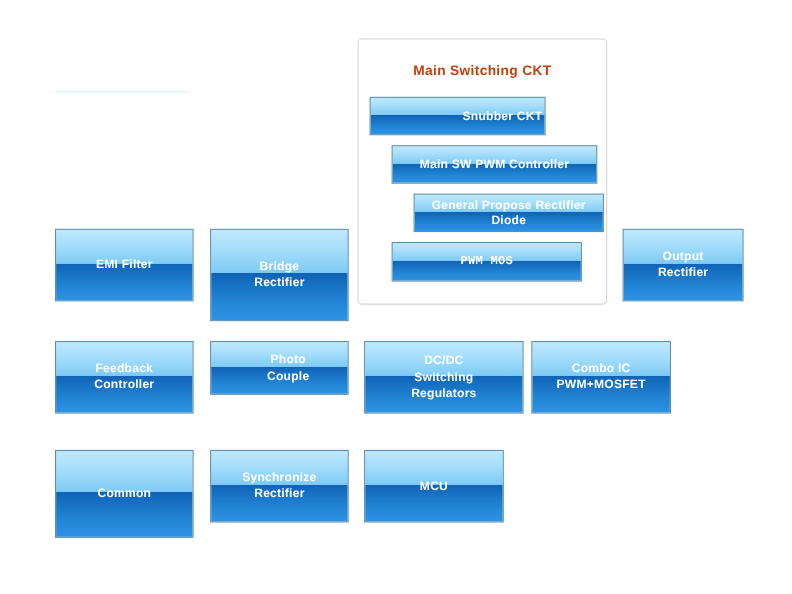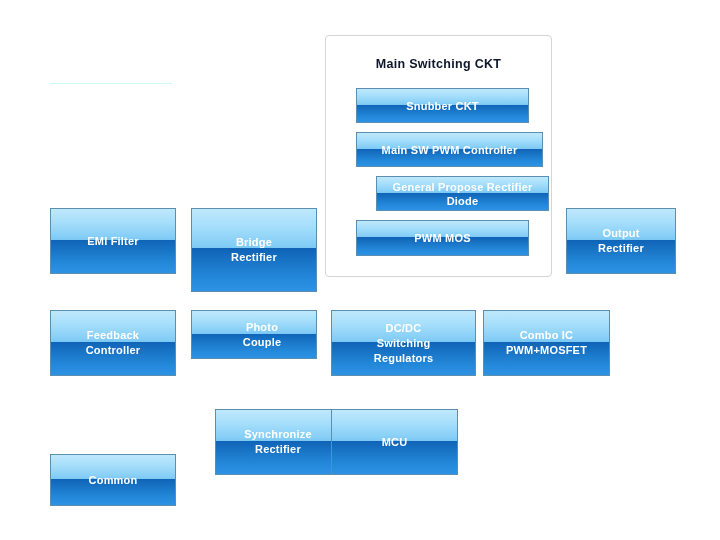--- a/index.html
+++ b/index.html
@@ -81,50 +81,50 @@
     border: 1px solid #d4d4d4;
     border-radius: 4px;
     background: #ffffff;
   }
   .panel-title {
     position: absolute;
     left: 0;
     top: 0;
     width: 100%;
     text-align: center;
-    color: #0f172a;
+    color: #c2410c;
     font-weight: bold;
     font-size: 12.5px;
     letter-spacing: 0.3px;
     font-family: "Liberation Sans", sans-serif;
   }
 </style>
 </head>
 <body>
 
 <div id="canvas">
 
   <div class="hairline"></div>
 
   <div class="panel" id="panel" style="left: 325px; top: 35px; width: 227px; height: 242px;">
     <div class="panel-title" id="panel-title" style="top: 21px;">Main Switching CKT</div>
   </div>
 
   <div id="panel-blocks">
-      <div class="block inner" style="left: 356px; top: 88px; width: 173px; height: 35px;">
+      <div class="block inner" style="left: 336px; top: 88px; width: 160px; height: 35px; text-align: right;">
         <span class="label">Snubber CKT</span>
       </div>
       <div class="block inner" style="left: 356px; top: 132px; width: 187px; height: 35px;">
         <span class="label">Main SW PWM Controller</span>
       </div>
       <div class="block inner" style="left: 356px; top: 176px; width: 173px; height: 35px; margin-left: 20px;">
         <span class="label">General Propose Rectifier
 Diode</span>
       </div>
-      <div class="block inner" style="left: 356px; top: 220px; width: 173px; height: 36px;">
+      <div class="block inner" style="left: 356px; top: 220px; width: 173px; height: 36px; font-family: Liberation Mono, monospace;">
         <span class="label">PWM MOS</span>
       </div>
     </div>
 
   <div id="blocks">
       <div class="block" style="left: 50px; top: 208px; width: 126px; height: 66px;">
         <span class="label">EMI Filter</span>
       </div>
       <div class="block" style="left: 191px; top: 208px; width: 126px; height: 84px;">
         <span class="label">Bridge
@@ -144,24 +144,24 @@
       </div>
       <div class="block" style="left: 331px; top: 310px; width: 145px; height: 66px;">
         <span class="label">DC/DC
 Switching
 Regulators</span>
       </div>
       <div class="block" style="left: 471px; top: 310px; width: 127px; height: 66px; margin-left: 12px;">
         <span class="label">Combo IC
 PWM+MOSFET</span>
       </div>
-      <div class="block" style="left: 50px; top: 409px; width: 126px; height: 52px; margin-top: 45px;">
+      <div class="block" style="left: 50px; top: 409px; width: 126px; height: 80px;">
         <span class="label">Common</span>
       </div>
-      <div class="block" style="left: 191px; top: 409px; width: 126px; height: 66px; margin-left: 24px;">
+      <div class="block" style="left: 191px; top: 409px; width: 126px; height: 66px;">
         <span class="label">Synchronize
 Rectifier</span>
       </div>
       <div class="block" style="left: 331px; top: 409px; width: 127px; height: 66px;">
         <span class="label">MCU</span>
       </div>
     </div>
 
 </div>
 

